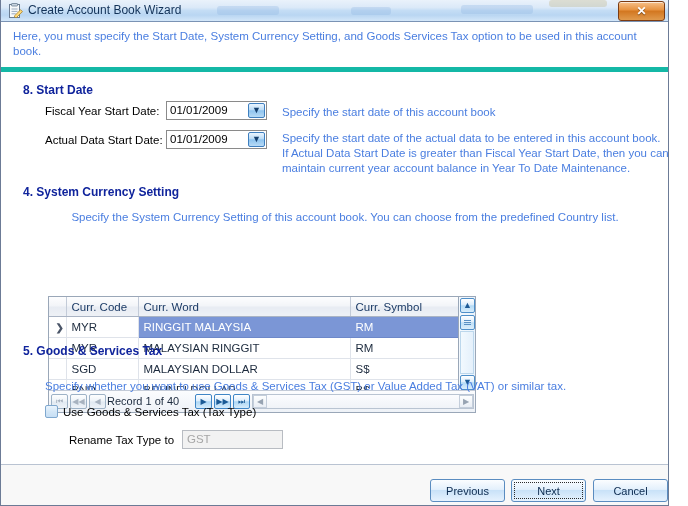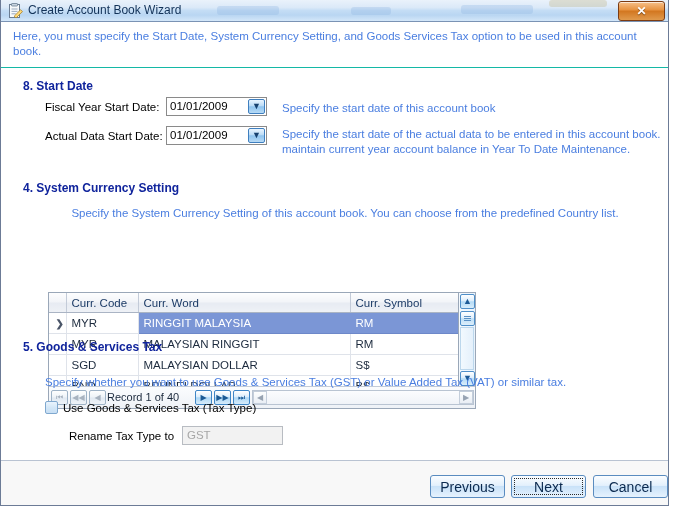--- a/index.html
+++ b/index.html
@@ -76,21 +76,21 @@
     font-weight: bold;
     color: #ffffff;
     text-shadow: 0 1px 1px rgba(0,0,0,0.45);
     line-height: 16px;
   }
 
   
   #banner {
     background: #ffffff;
     padding: 7px 12px 8px 12px;
-    border-bottom: 1px solid #14b8a6;
+    border-bottom: 5px solid #14b8a6;
   }
   #banner-text {
     color: #4a7ee0;
     font-size: 11.5px;
     line-height: 15px;
     max-width: 640px;
   }
 
   
   #content {
@@ -395,21 +395,21 @@
   .winbtn {
     position: absolute;
     top: 14px;
     width: 75px;
     height: 23px;
     box-sizing: border-box;
     border: 1px solid #5a8cc0;
     border-radius: 3px;
     background: linear-gradient(to bottom, #fbfdff 0%, #e3f0fc 45%, #c9e2f8 50%, #e6f2fe 100%);
     font-family: "Liberation Sans", sans-serif;
-    font-size: 14px;
+    font-size: 11px;
     color: #0b2a4f;
     cursor: pointer;
     padding: 0;
   }
   .winbtn .focusring {
     position: absolute;
     left: 2px; right: 2px; top: 2px; bottom: 2px;
     border: 1px dotted #2b2b2b;
     pointer-events: none;
   }
@@ -464,20 +464,21 @@
 
     <div class="abs field-label" style="left:44px; top:62px;text-align:center;">Actual Data Start Date:</div>
     <div class="datecombo" style="left:165px; top:58px;">
       <span class="dc-value">01/01/2009</span>
       <span class="dc-btn">
         <span class="chev">▼</span>
       </span>
     </div>
     <div class="abs hint" style="left:281px; top:59px; width:398px;">
       <div>Specify the start date of the actual data to be entered in this account book.</div>
+      <div>If Actual Data Start Date is greater than Fiscal Year Start Date, then you can</div>
       <div>maintain current year account balance in Year To Date Maintenance.</div>
     </div>
 
     <div class="abs section-title" style="left:22px; top:113px;">4. System Currency Setting</div>
     <div class="abs hint" style="left:44px; top:138px; width:600px;text-align:center;">Specify the System Currency Setting of this account book. You can choose from the predefined Country list.</div>
 
     <div id="grid-panel">
       <div id="grid-inner">
         <table class="grid">
           <colgroup>

